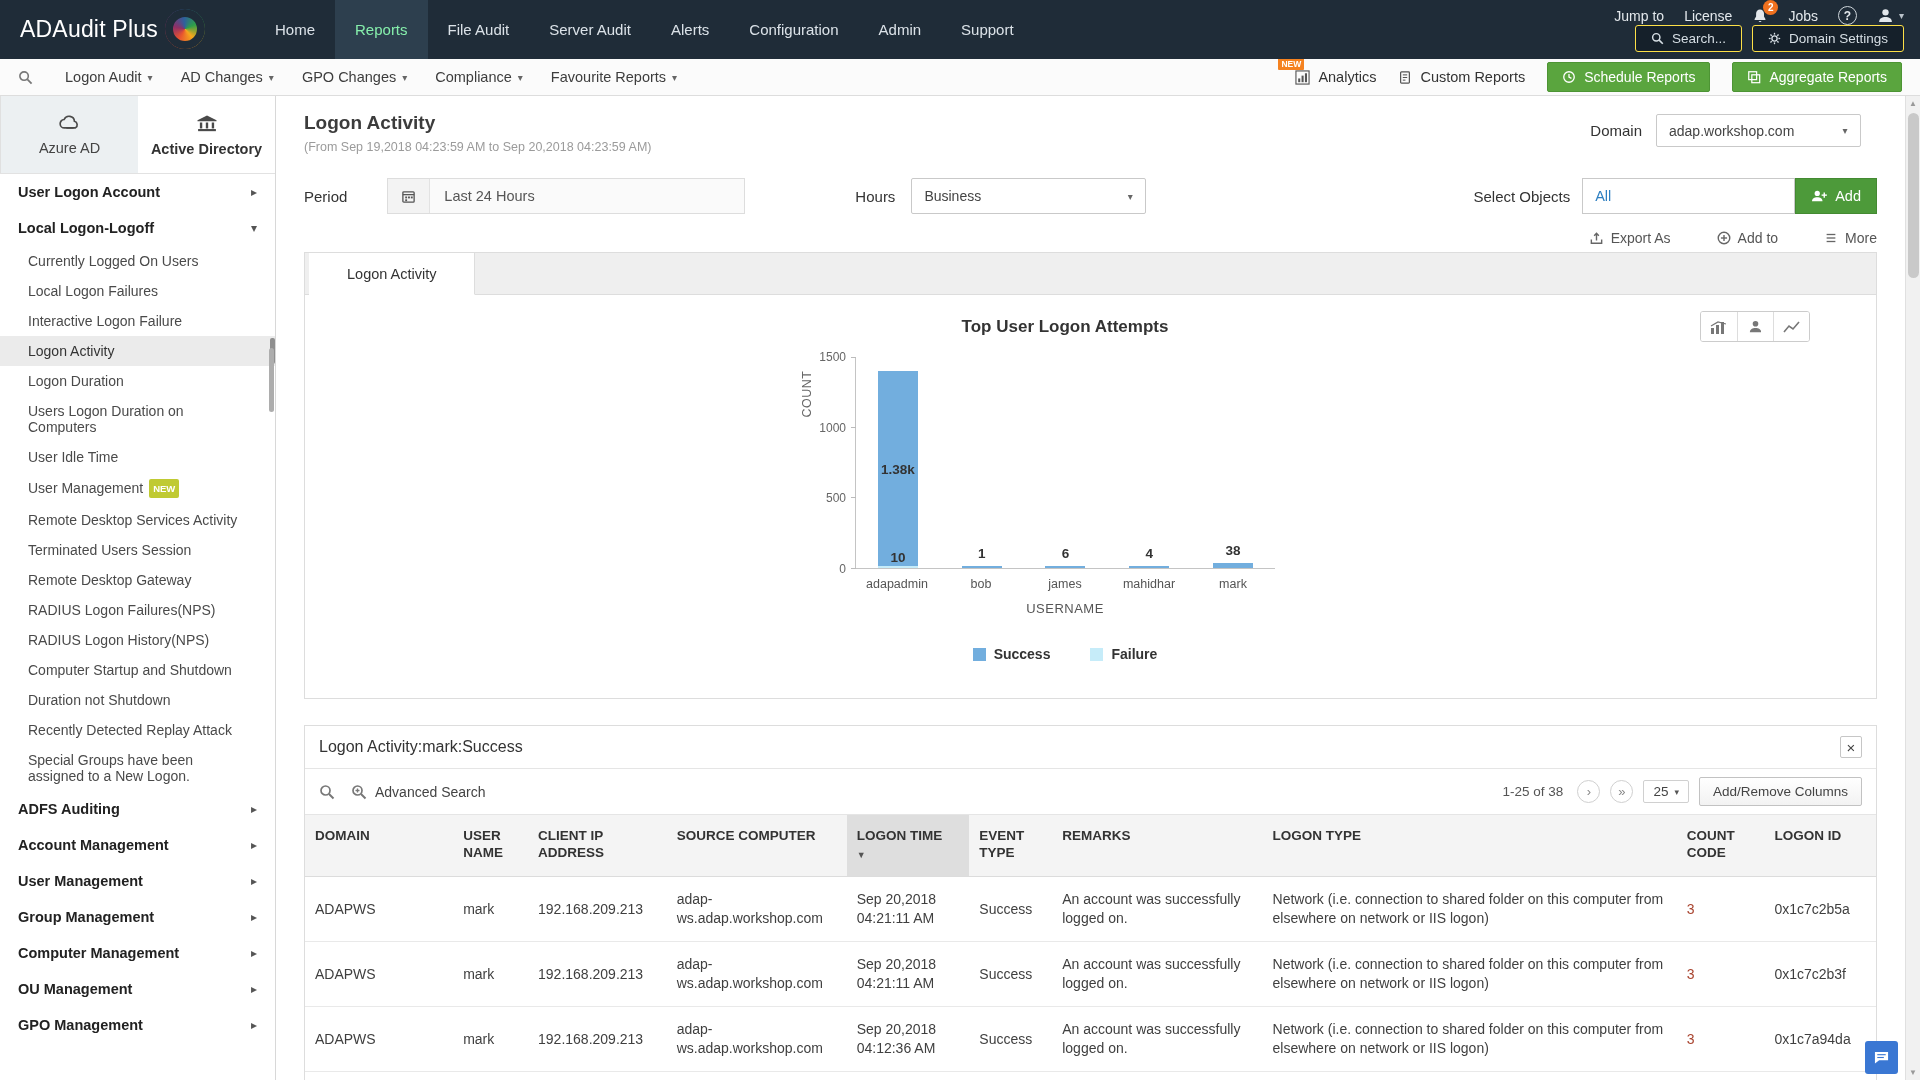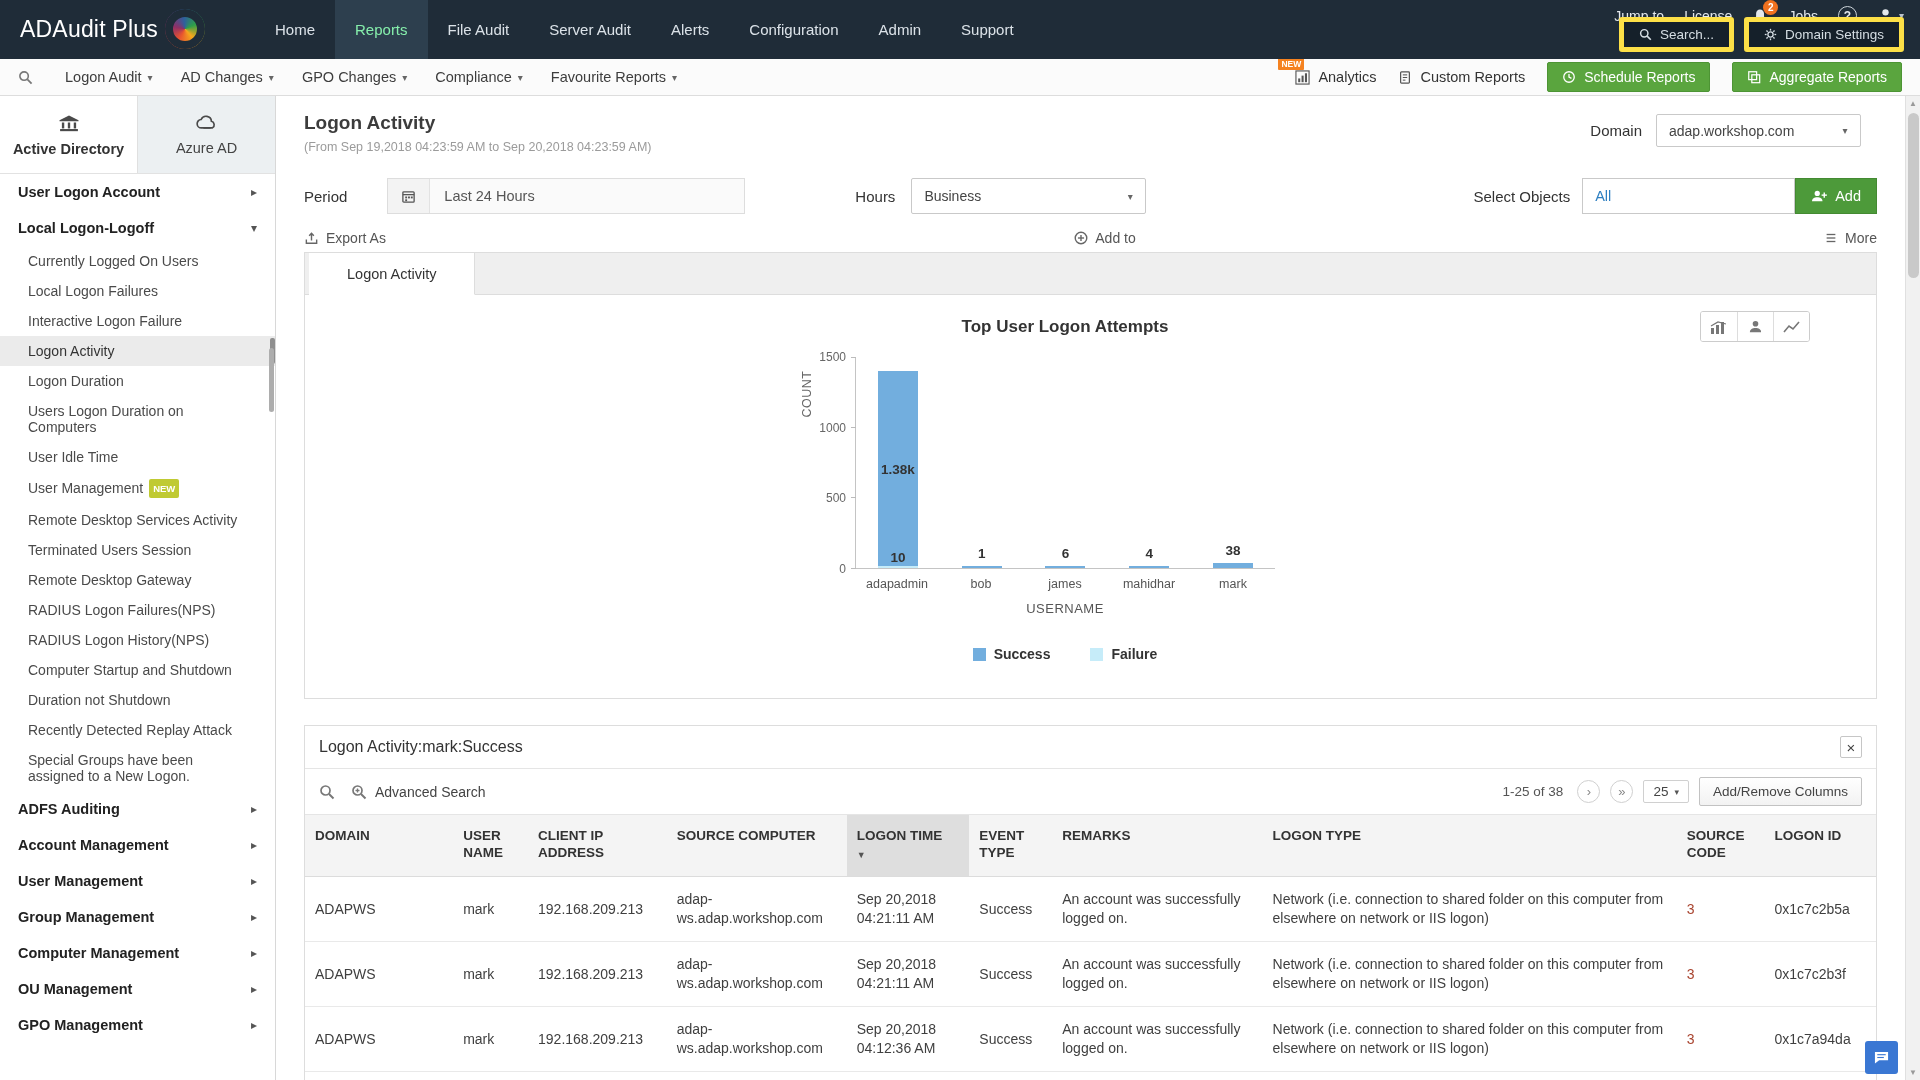--- a/index.html
+++ b/index.html
@@ -15,21 +15,21 @@
 .main-nav{display:flex;height:100%;margin-left:255px;align-items:stretch}
 .nav-item{display:flex;align-items:center;padding:0 20px;color:#dbe2e8;font-size:15px;cursor:pointer;white-space:nowrap}
 .nav-item.active{background:#2d3f4e;color:#86efac}
 .top-utils{position:absolute;top:6px;right:16px;display:flex;align-items:center;gap:20px;color:#e3e8ec;font-size:14px}
 .util{display:flex;align-items:center;gap:5px;cursor:pointer}
 .bell{position:relative}
 .nbadge{position:absolute;top:-8px;right:-10px;background:#f0711f;color:#fff;border-radius:8px;font-size:10px;min-width:15px;height:15px;line-height:15px;text-align:center;padding:0 2px;font-weight:bold}
 .qmark{width:19px;height:19px;border:1.5px solid #cdd5da;border-radius:50%;justify-content:center;font-size:12px;font-weight:bold}
 .caret-sm{font-size:10px;color:#b9c2c9}
 .top-buttons{position:absolute;right:16px;bottom:7px;display:flex;gap:10px}
-.top-btn{display:flex;align-items:center;gap:8px;background:#15202a;border:5px solid #fde047;color:#d6dee4;font-size:13.5px;padding:5px 15px;border-radius:3px;cursor:pointer;font-family:inherit}
+.top-btn{display:flex;align-items:center;gap:8px;background:#15202a;border:1px solid #fde047;color:#d6dee4;font-size:13.5px;padding:5px 15px;border-radius:3px;cursor:pointer;font-family:inherit}
 
 
 .subbar{display:flex;align-items:center;height:37px;background:#fbfbfb;border-bottom:1px solid #ddd;padding:0 18px;gap:4px}
 .search-toggle{color:#777;margin-right:14px;cursor:pointer;display:flex}
 .report-menus{display:flex;align-items:center}
 .menu-item{display:flex;align-items:center;gap:6px;padding:0 14px;font-size:14.5px;color:#3d3d3d;cursor:pointer;white-space:nowrap}
 .menu-item .caret{font-size:10px;color:#666}
 .subbar-right{margin-left:auto;display:flex;align-items:center;gap:22px}
 .flat-tool{position:relative;display:flex;align-items:center;gap:8px;font-size:14.5px;color:#333;cursor:pointer;white-space:nowrap}
 .flat-tool svg{color:#555}
@@ -66,21 +66,21 @@
 .period-input{display:flex;align-items:center;width:358px;height:36px;border:1px solid #ddd;background:#fafafa;margin-left:40px;cursor:pointer}
 .cal-btn{width:42px;height:100%;display:flex;align-items:center;justify-content:center;border-right:1px solid #e2e2e2;color:#555;background:#f3f3f3}
 .period-val{padding-left:14px;font-size:14.5px;color:#555}
 .hours-label{margin-left:110px}
 .hours-select{width:235px;height:36px;margin-left:16px}
 .objects-group{margin-left:auto;display:flex;align-items:center}
 .objects-label{margin-right:12px}
 .objects-box{display:flex;align-items:center;width:213px;height:36px;border:1px solid #c9c9c9;background:#fff;cursor:pointer}
 .objects-val{padding-left:12px;font-size:14.5px;color:#2d7fc1}
 .add-btn{display:flex;align-items:center;gap:8px;height:36px;padding:0 15px;background:#4d9a3a;border:1px solid #448a32;color:#fff;font-size:14.5px;cursor:pointer;font-family:inherit}
-.actions-row{display:flex;justify-content:space-between;gap:46px;margin:16px 28px 6px;align-items:center}
+.actions-row{display:flex;justify-content:flex-end;gap:46px;margin:16px 28px 6px;align-items:center}
 .action{display:flex;align-items:center;gap:7px;font-size:14px;color:#555;cursor:pointer}
 .action svg{color:#666}
 
 
 .report-card{margin:0 28px;border:1px solid #ddd}
 .card-tabs{background:#efefef;border-bottom:1px solid #ddd;display:flex;height:42px}
 .card-tab{background:#fff;border-right:1px solid #ddd;display:flex;align-items:center;padding:0 38px;font-size:14.5px;color:#333;margin-left:4px;margin-bottom:-1px;border-bottom:1px solid #fff;cursor:pointer}
 .card-body{position:relative;padding:22px 0 36px}
 .chart-tools{position:absolute;top:16px;right:66px;display:flex;border:1px solid #ccc;border-radius:3px;overflow:hidden}
 .chart-tool{width:36px;height:29px;display:flex;align-items:center;justify-content:center;background:#fff;cursor:pointer;color:#777}
@@ -282,40 +282,40 @@
       </span>
       <span>Aggregate Reports</span>
     </button>
   </div>
 </div>
 
 <div class="layout">
 
   <aside class="sidebar">
     <div class="side-tabs">
+      <div class="side-tab inactive">
+        <span class="tabicon">
+          <svg width="24" height="17" viewBox="0 0 20 14">
+              <path d="M5.5 11.5a3.5 3.5 0 0 1-.4-7A4.5 4.5 0 0 1 13.7 6a3 3 0 0 1 .8 5.5z" fill="none" stroke="currentColor" stroke-width="1.4"></path>
+              <line x1="7" y1="11.5" x2="13" y2="11.5" stroke="currentColor" stroke-width="1.4"></line>
+            </svg>
+        </span>
+        <span>Azure AD</span>
+      </div>
       <div class="side-tab active">
         <span class="tabicon">
           <svg width="22" height="19" viewBox="0 0 18 16" fill="currentColor">
               <path d="M1 6l8-4 8 4v1H1z"></path>
               <rect x="3" y="8" width="2" height="5"></rect>
               <rect x="8" y="8" width="2" height="5"></rect>
               <rect x="13" y="8" width="2" height="5"></rect>
               <rect x="1.5" y="13.5" width="15" height="1.8"></rect>
             </svg>
         </span>
         <span>Active Directory</span>
-      </div>
-      <div class="side-tab inactive">
-        <span class="tabicon">
-          <svg width="24" height="17" viewBox="0 0 20 14">
-              <path d="M5.5 11.5a3.5 3.5 0 0 1-.4-7A4.5 4.5 0 0 1 13.7 6a3 3 0 0 1 .8 5.5z" fill="none" stroke="currentColor" stroke-width="1.4"></path>
-              <line x1="7" y1="11.5" x2="13" y2="11.5" stroke="currentColor" stroke-width="1.4"></line>
-            </svg>
-        </span>
-        <span>Azure AD</span>
       </div>
     </div>
     <nav>
         <div class="side-section">
           <span class="side-section-label">User Logon Account</span>
           <span class="side-caret">▸</span>
         </div>
         <div class="side-section">
           <span class="side-section-label">Local Logon-Logoff</span>
           <span class="side-caret">▾</span>
@@ -596,21 +596,21 @@
         <thead>
             <tr>
               <th class="col-0"><span class="th-label">DOMAIN</span></th>
               <th class="col-1"><span class="th-label">USER NAME</span></th>
               <th class="col-2"><span class="th-label">CLIENT IP ADDRESS</span></th>
               <th class="col-3"><span class="th-label">SOURCE COMPUTER</span></th>
               <th class="col-4 sorted"><span class="th-label">LOGON TIME</span><span class="sort-arrow">▼</span></th>
               <th class="col-5"><span class="th-label">EVENT TYPE</span></th>
               <th class="col-6"><span class="th-label">REMARKS</span></th>
               <th class="col-7"><span class="th-label">LOGON TYPE</span></th>
-              <th class="col-8"><span class="th-label">SOURCE CODE</span></th>
+              <th class="col-8"><span class="th-label">COUNT CODE</span></th>
               <th class="col-9"><span class="th-label">LOGON ID</span></th>
             </tr>
           </thead>
         <tbody>
             <tr>
               <td class="col-0">ADAPWS</td>
               <td class="col-1">mark</td>
               <td class="col-2">192.168.209.213</td>
               <td class="col-3">adap-ws.adap.workshop.com</td>
               <td class="col-4">Sep 20,2018 04:21:11 AM</td>

